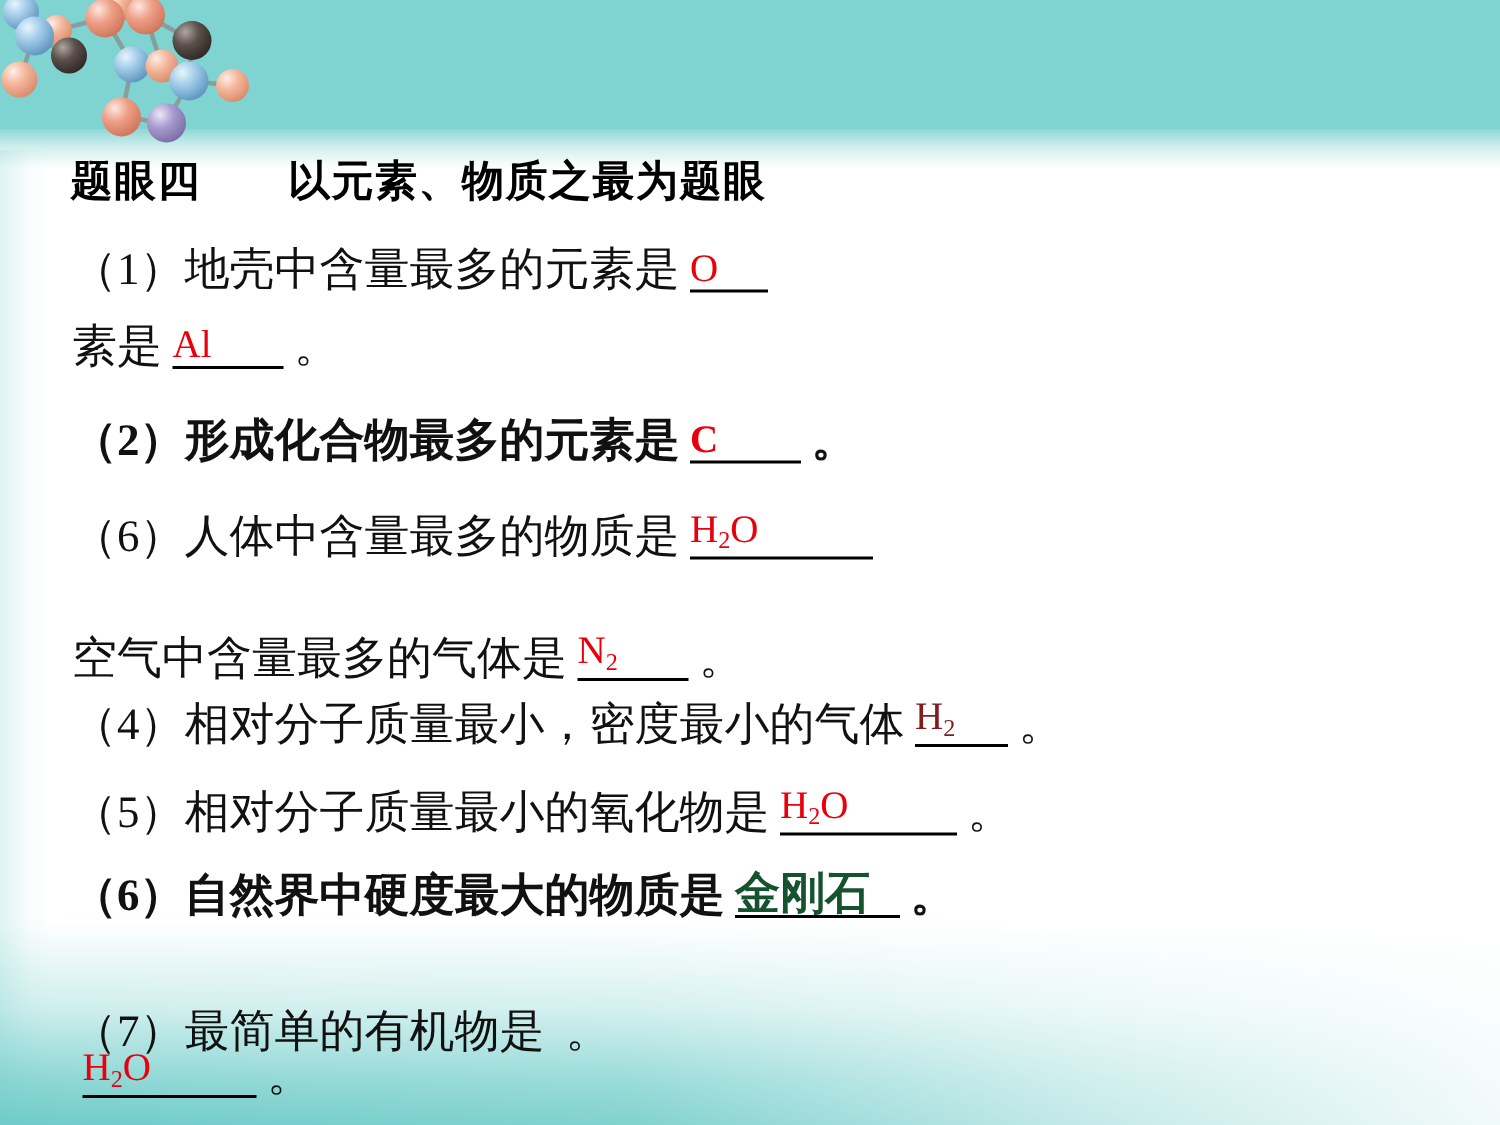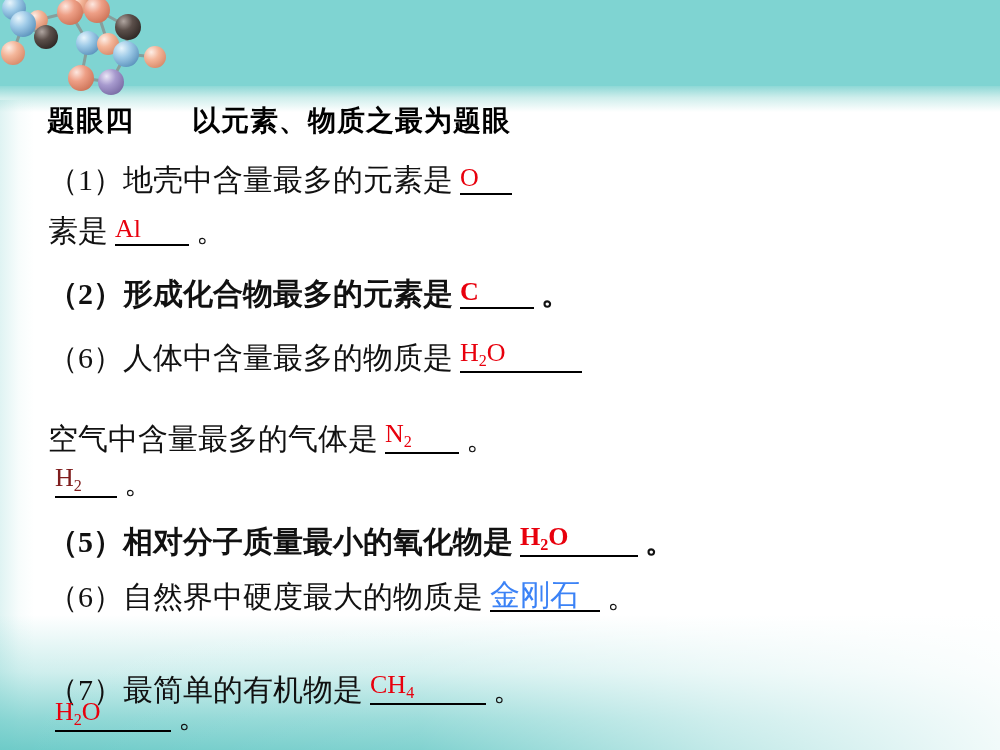--- a/index.html
+++ b/index.html
@@ -214,21 +214,21 @@
   </div>
 
   <div class="content">
     <div class="slide-title">题眼四　　以元素、物质之最为题眼</div>
     <div id="questions">
         <div class="q-line" style="top: 163px;"><span>（1）地壳中含量最多的元素是</span><span class="gap-sm"></span><span class="ans-wrap"><span class="blank" style="width: 52px;"></span><span class="ans" style="color: rgb(232, 0, 13);">O</span></span><span class="gap-sm"></span></div>
         <div class="q-line" style="top: 214px;"><span>素是</span><span class="gap-sm"></span><span class="ans-wrap"><span class="blank" style="width: 74px;"></span><span class="ans" style="color: rgb(232, 0, 13); text-align: center;">Al</span></span><span class="gap-sm"></span><span>。</span></div>
         <div class="q-line" style="top: 277px; font-weight: bold;"><span>（2）形成化合物最多的元素是</span><span class="gap-sm"></span><span class="ans-wrap"><span class="blank" style="width: 74px;"></span><span class="ans" style="color: rgb(232, 0, 13);">C</span></span><span class="gap-sm"></span><span>。</span></div>
         <div class="q-line" style="top: 341px;"><span>（6）人体中含量最多的物质是</span><span class="gap-sm"></span><span class="ans-wrap"><span class="blank" style="width: 122px;"></span><span class="ans" style="color: rgb(232, 0, 13);">H<sub>2</sub>O</span></span><span class="gap-sm"></span></div>
         <div class="q-line" style="top: 382px; margin-top: 40px;"><span>空气中含量最多的气体是</span><span class="gap-sm"></span><span class="ans-wrap"><span class="blank" style="width: 74px;"></span><span class="ans" style="color: rgb(232, 0, 13);">N<sub>2</sub></span></span><span class="gap-sm"></span><span>。</span></div>
-        <div class="q-line" style="top: 466px;"><span class="gap-sm"></span><span class="ans-wrap"><span class="blank" style="width: 62px;"></span><span class="ans" style="color: #7f1d1d;">H<sub>2</sub></span></span><span class="gap-sm"></span><span>。</span></div>
-        <div class="q-line" style="top: 525px; font-weight: bold;"><span>（5）相对分子质量最小的氧化物是</span><span class="gap-sm"></span><span class="ans-wrap"><span class="blank" style="width: 118px;"></span><span class="ans" style="color: rgb(232, 0, 13);">H<sub>2</sub>O</span></span><span class="gap-sm"></span><span>。</span></div>
-        <div class="q-line" style="top: 580px;"><span>（6）自然界中硬度最大的物质是</span><span class="gap-sm"></span><span class="ans-wrap"><span class="blank" style="width: 110px;"></span><span class="ans cjk" style="color: #3b82f6;">金刚石</span></span><span class="gap-sm"></span><span>。</span></div>
-        <div class="q-line" style="top: 673px;"><span>（7）最简单的有机物是</span><span class="gap-sm"></span><span class="ans-wrap"><span class="blank" style="width: 116px;"></span><span class="ans" style="color: rgb(232, 0, 13);">CH<sub>4</sub></span></span><span class="gap-sm"></span><span>。</span></div>
+        <div class="q-line" style="top: 466px;"><span>（4）相对分子质量最小，密度最小的气体</span><span class="gap-sm"></span><span class="ans-wrap"><span class="blank" style="width: 62px;"></span><span class="ans" style="color: #7f1d1d;">H<sub>2</sub></span></span><span class="gap-sm"></span><span>。</span></div>
+        <div class="q-line" style="top: 525px;"><span>（5）相对分子质量最小的氧化物是</span><span class="gap-sm"></span><span class="ans-wrap"><span class="blank" style="width: 118px;"></span><span class="ans" style="color: rgb(232, 0, 13);">H<sub>2</sub>O</span></span><span class="gap-sm"></span><span>。</span></div>
+        <div class="q-line" style="top: 580px; font-weight: bold;"><span>（6）自然界中硬度最大的物质是</span><span class="gap-sm"></span><span class="ans-wrap"><span class="blank" style="width: 110px;"></span><span class="ans cjk" style="color: #14532d;">金刚石</span></span><span class="gap-sm"></span><span>。</span></div>
+        <div class="q-line" style="top: 673px;"><span>（7）最简单的有机物是</span><span class="gap-sm"></span><span class="gap-sm"></span><span>。</span></div>
         <div class="q-line" style="top: 700px;"><span class="gap-sm"></span><span class="ans-wrap"><span class="blank" style="width: 116px;"></span><span class="ans" style="color: rgb(232, 0, 13);">H<sub>2</sub>O</span></span><span class="gap-sm"></span><span>。</span></div>
       </div>
   </div>
 
 </div>
 
 </body></html>

